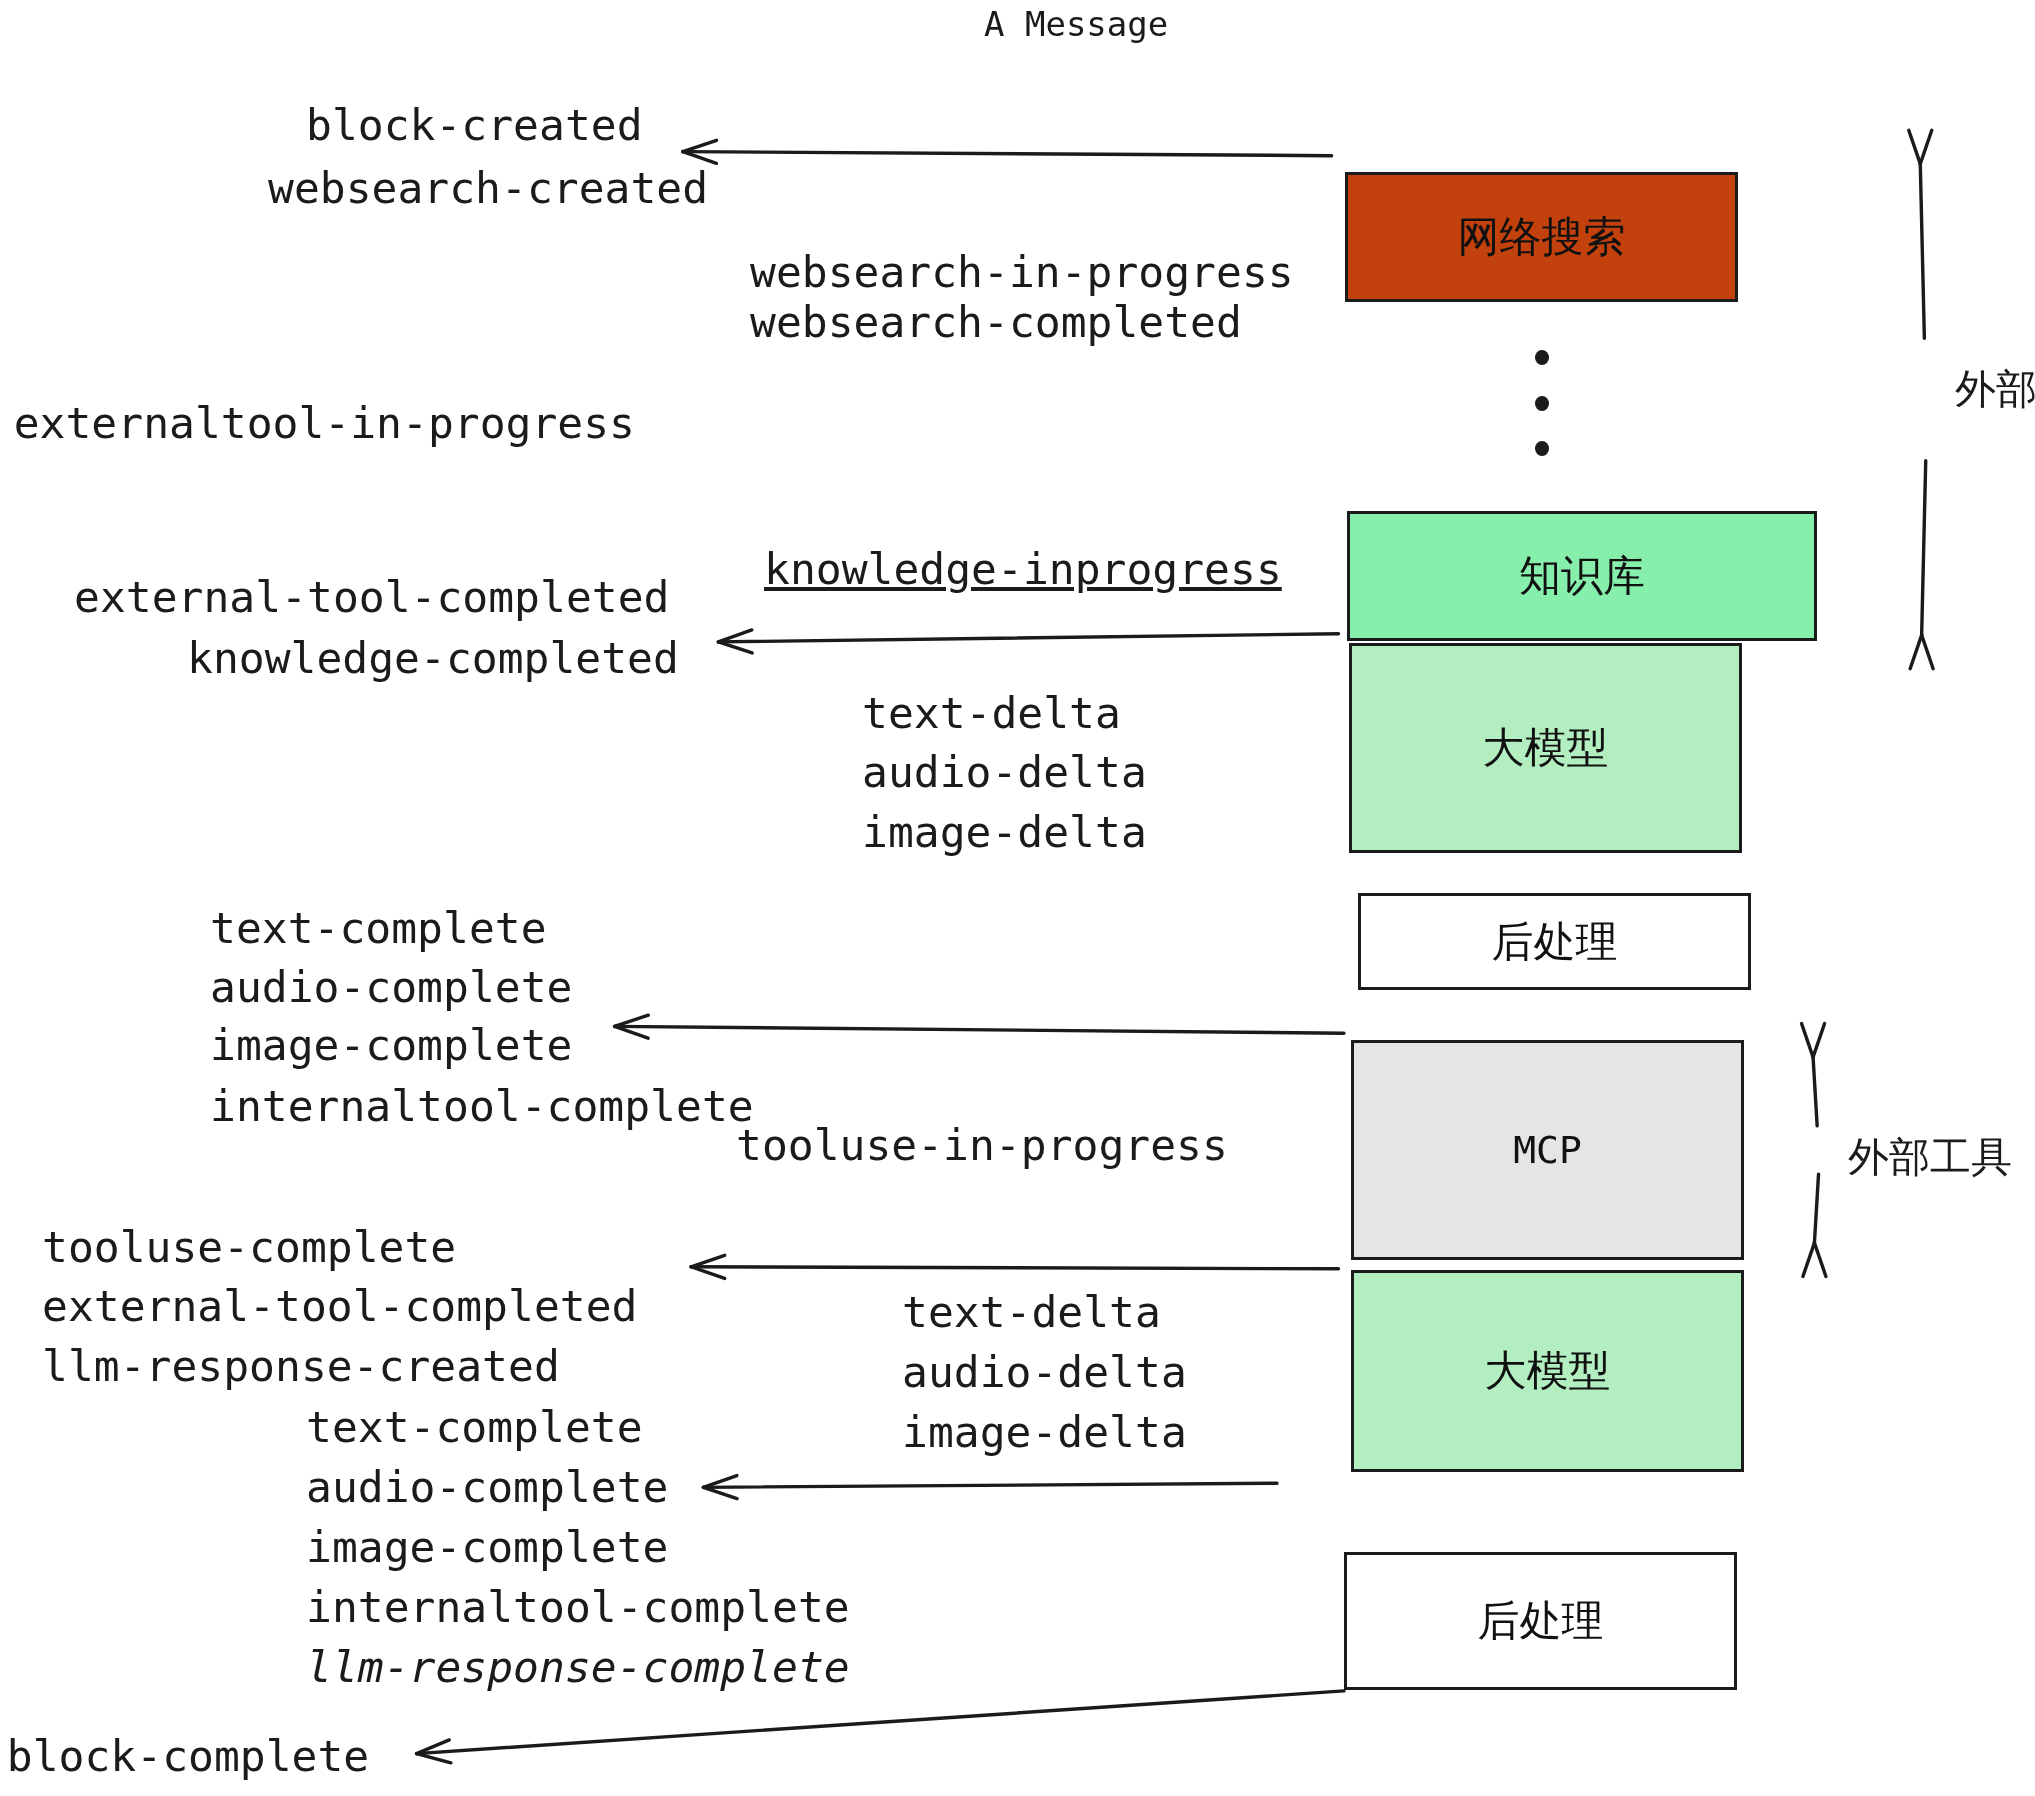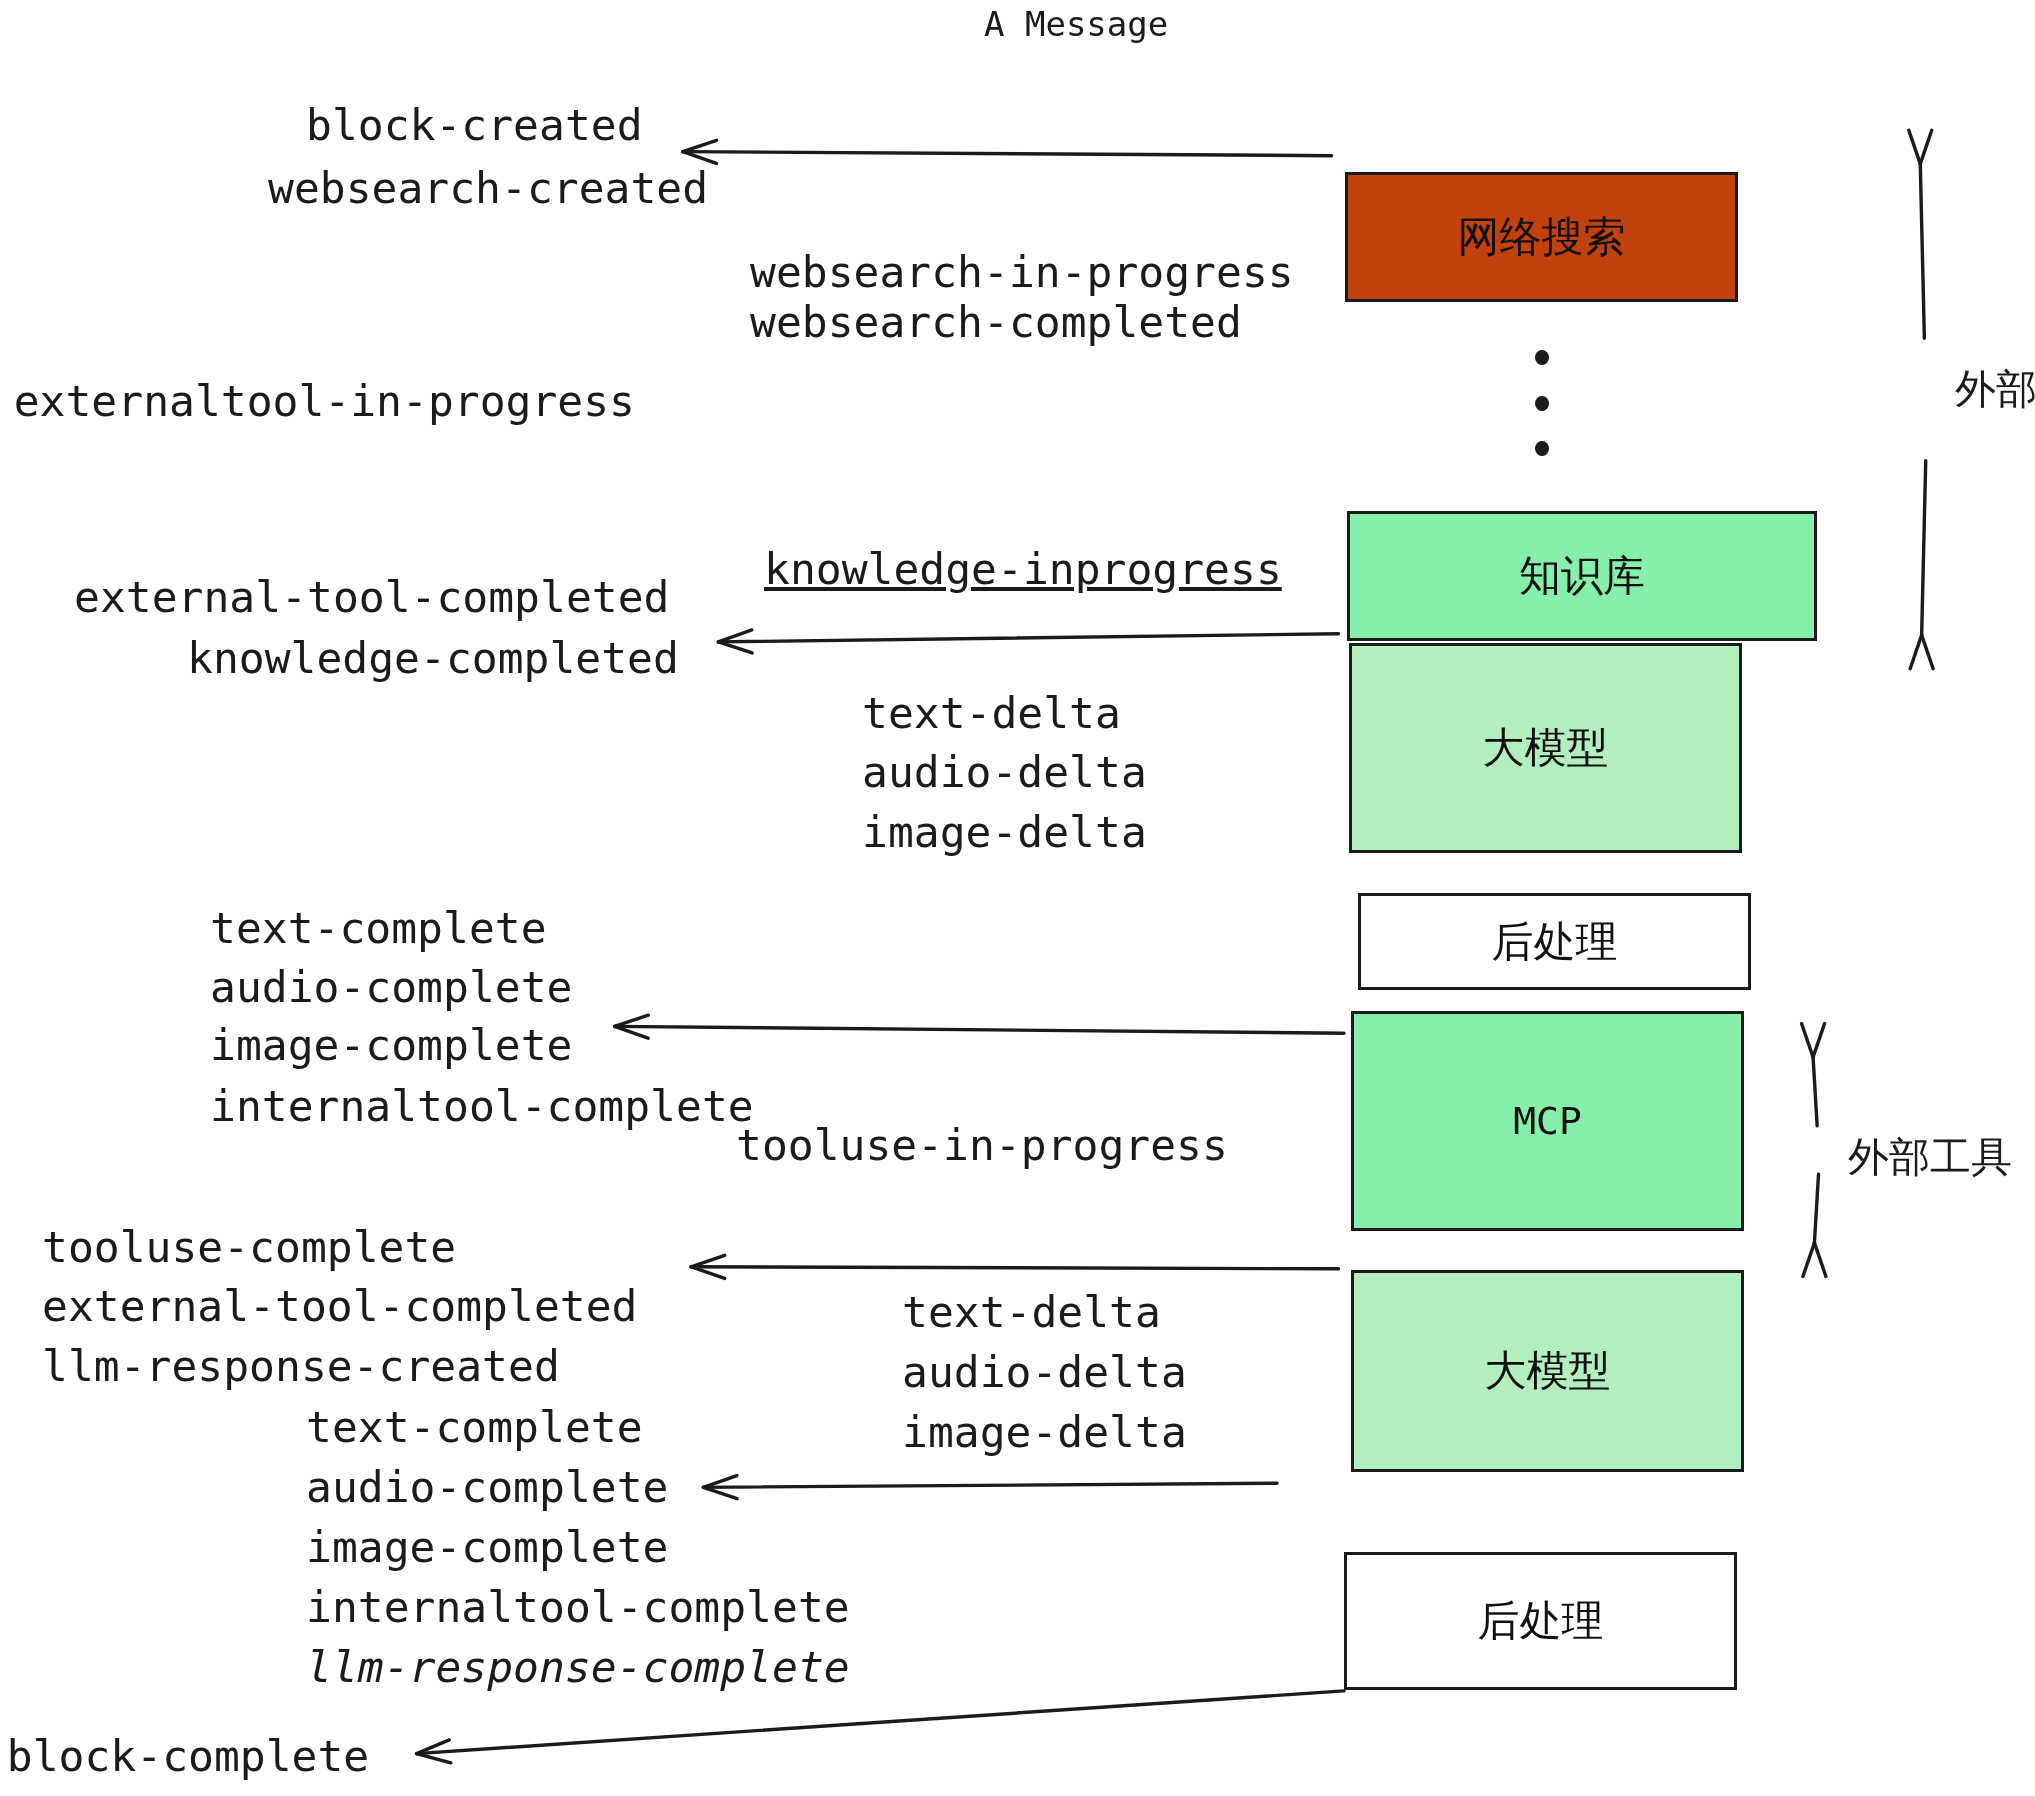--- a/index.html
+++ b/index.html
@@ -104,21 +104,21 @@
       </div>
       <div class="box" style="left: 1347px; top: 511px; width: 470px; height: 130px; background: #86efac;">
         <span>知识库</span>
       </div>
       <div class="box" style="left: 1349px; top: 643px; width: 393px; height: 210px; background: rgb(179, 238, 193);">
         <span>大模型</span>
       </div>
       <div class="box" style="left: 1358px; top: 893px; width: 393px; height: 97px; background: rgb(255, 255, 255);">
         <span>后处理</span>
       </div>
-      <div class="box mcp" style="left: 1351px; top: 1011px; width: 393px; height: 220px; background: #86efac;">
+      <div class="box mcp" style="left: 1351px; top: 1040px; width: 393px; height: 220px; background: #e5e5e5;">
         <span>MCP</span>
       </div>
       <div class="box" style="left: 1351px; top: 1270px; width: 393px; height: 202px; background: rgb(179, 238, 193);">
         <span>大模型</span>
       </div>
       <div class="box" style="left: 1344px; top: 1552px; width: 393px; height: 138px; background: rgb(255, 255, 255);">
         <span>后处理</span>
       </div>
     </div>
   <div id="dots">
@@ -126,21 +126,21 @@
       <div class="dot" style="left: 1535px; top: 396px;"></div>
       <div class="dot" style="left: 1535px; top: 441px;"></div>
     </div>
   <div id="brackets">
       <div class="cn" style="left: 1955px; top: 362px;">外部工具</div>
       <div class="cn" style="left: 1848px; top: 1130px;">外部工具</div>
     </div>
   <div id="left-labels">
       <div class="lbl" style="left: 306px; top: 104px;">block-created</div>
       <div class="lbl" style="left: 268px; top: 167px;">websearch-created</div>
-      <div class="lbl" style="left: 13.7px; top: 380px;">externaltool-in-progress</div>
+      <div class="lbl" style="left: 13.7px; top: 402px;">externaltool-in-progress</div>
       <div class="lbl" style="left: 74px; top: 576px;">external-tool-completed</div>
       <div class="lbl" style="left: 187px; top: 637px;">knowledge-completed</div>
       <div class="lbl" style="left: 210px; top: 907px;">text-complete</div>
       <div class="lbl" style="left: 210px; top: 966px;">audio-complete</div>
       <div class="lbl" style="left: 210px; top: 1024px;">image-complete</div>
       <div class="lbl" style="left: 210px; top: 1085px;">internaltool-complete</div>
       <div class="lbl" style="left: 42px; top: 1226px;">tooluse-complete</div>
       <div class="lbl" style="left: 42px; top: 1285px;">external-tool-completed</div>
       <div class="lbl" style="left: 42px; top: 1345px;">llm-response-created</div>
       <div class="lbl" style="left: 306px; top: 1406px;">text-complete</div>

